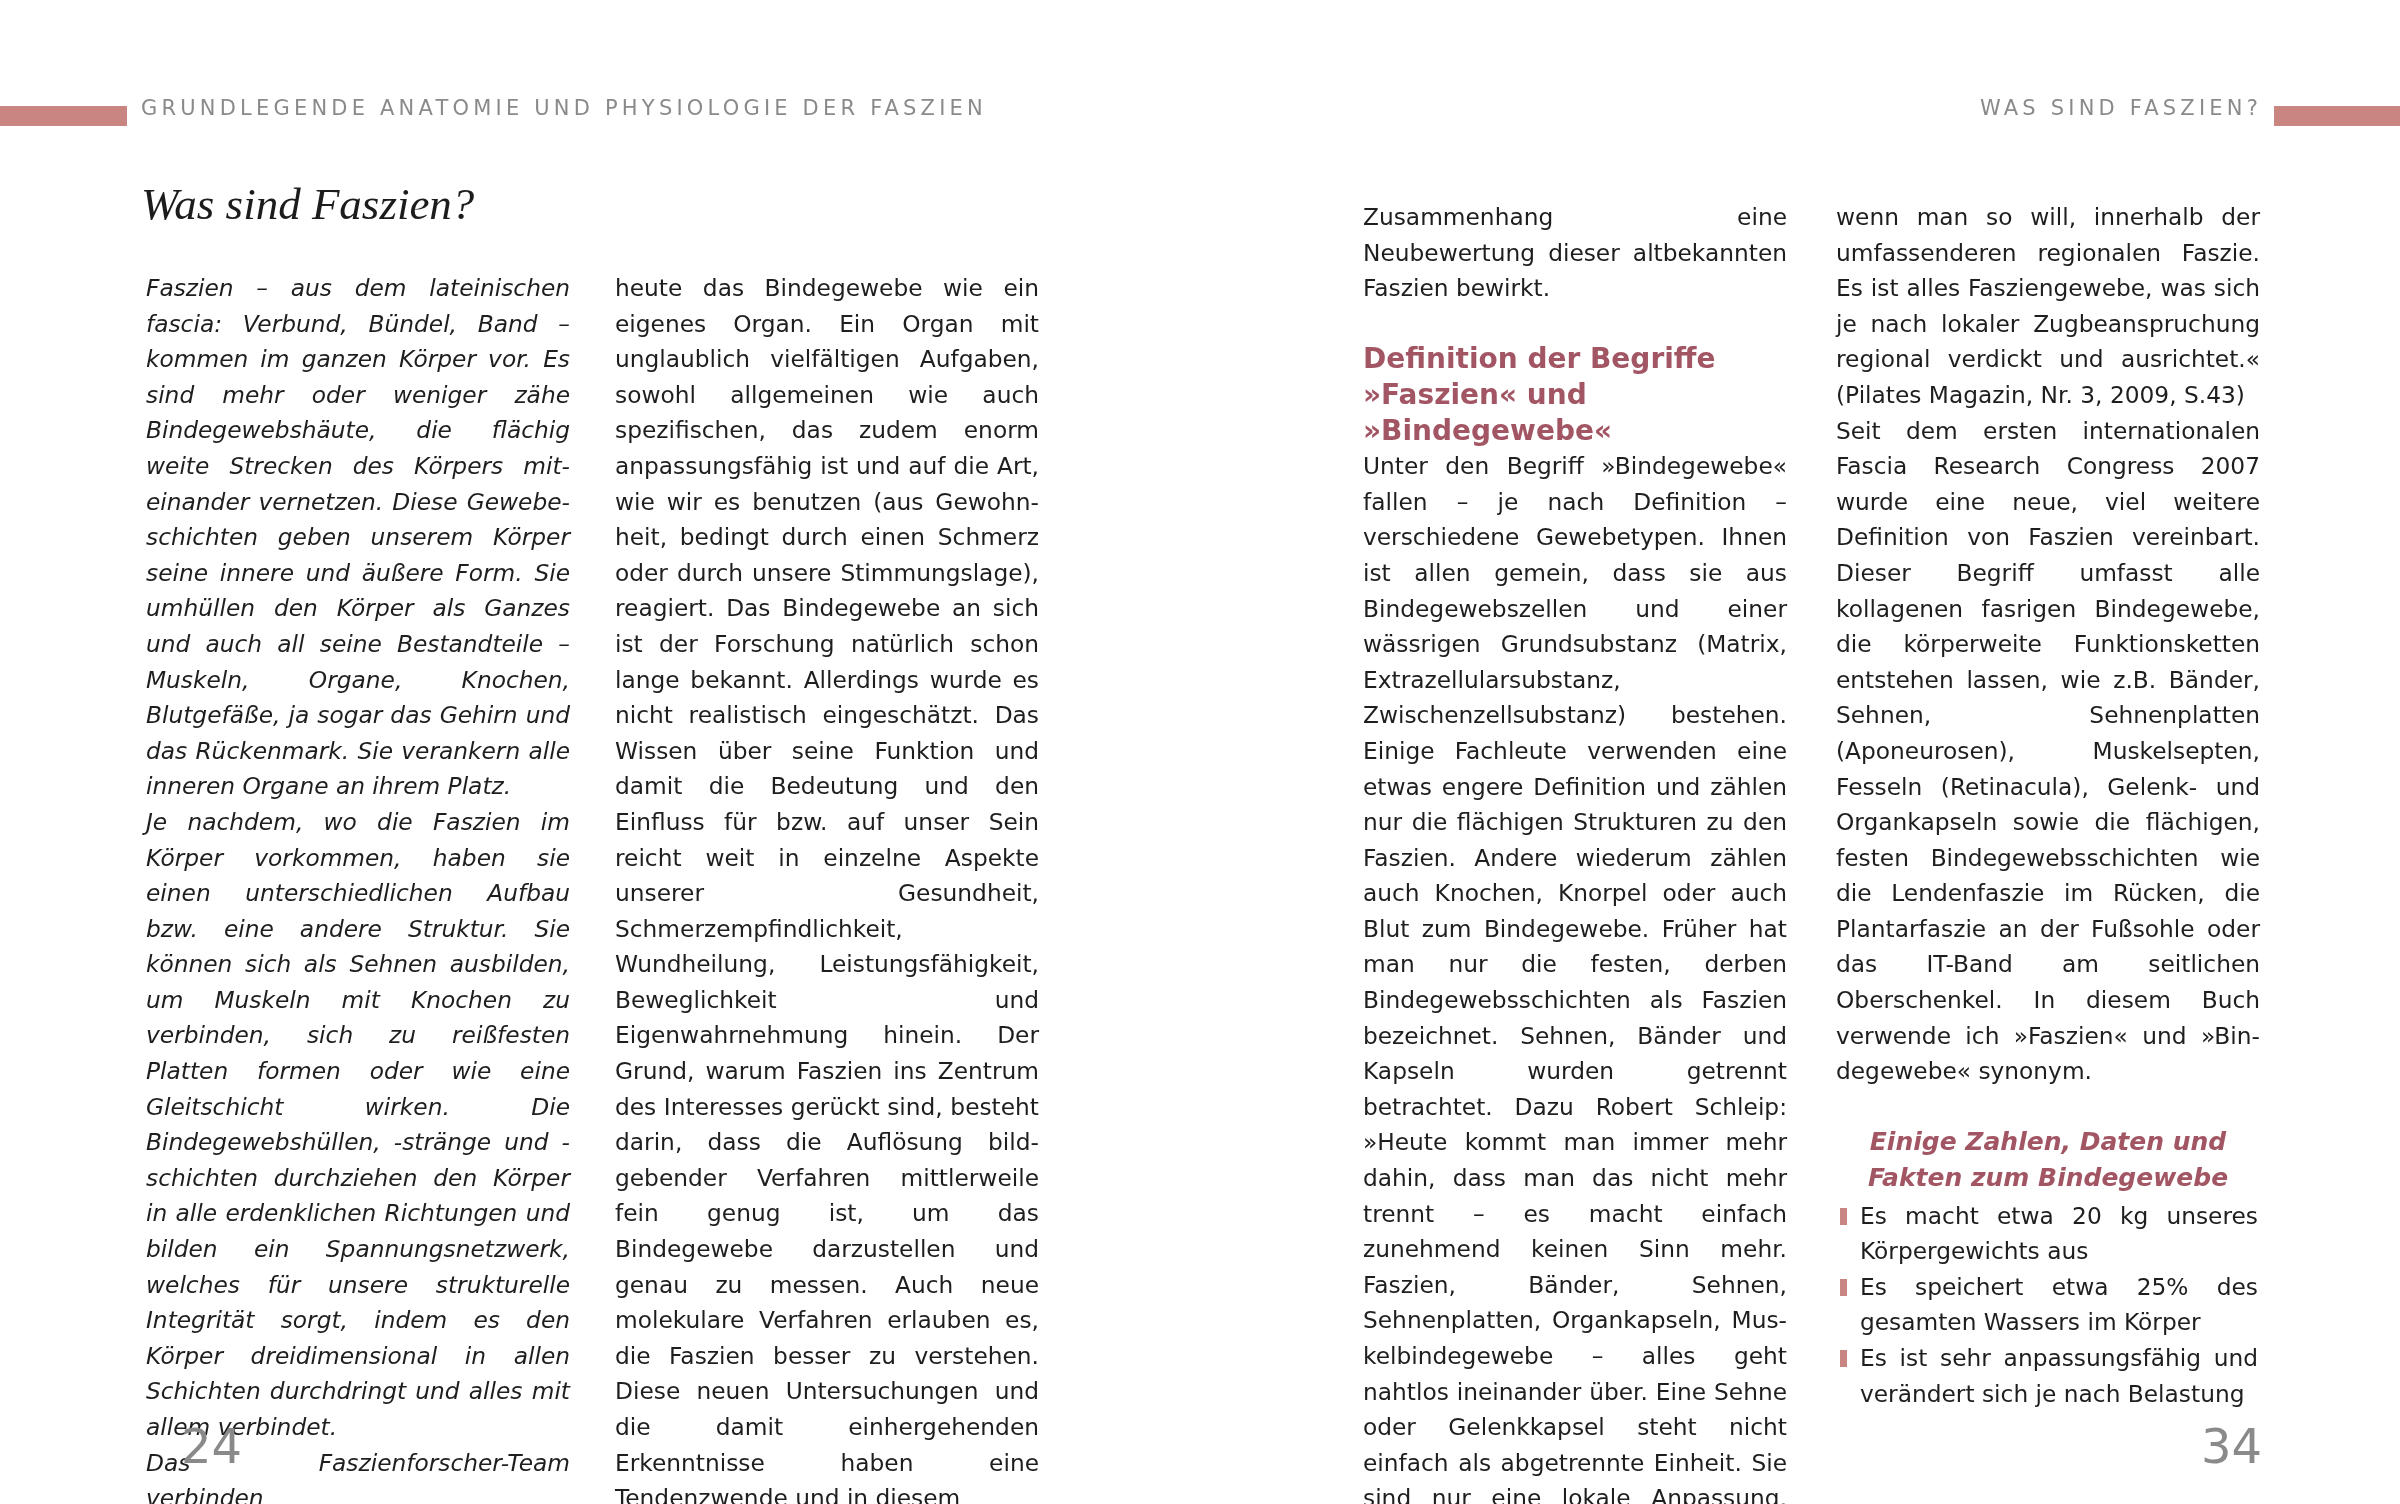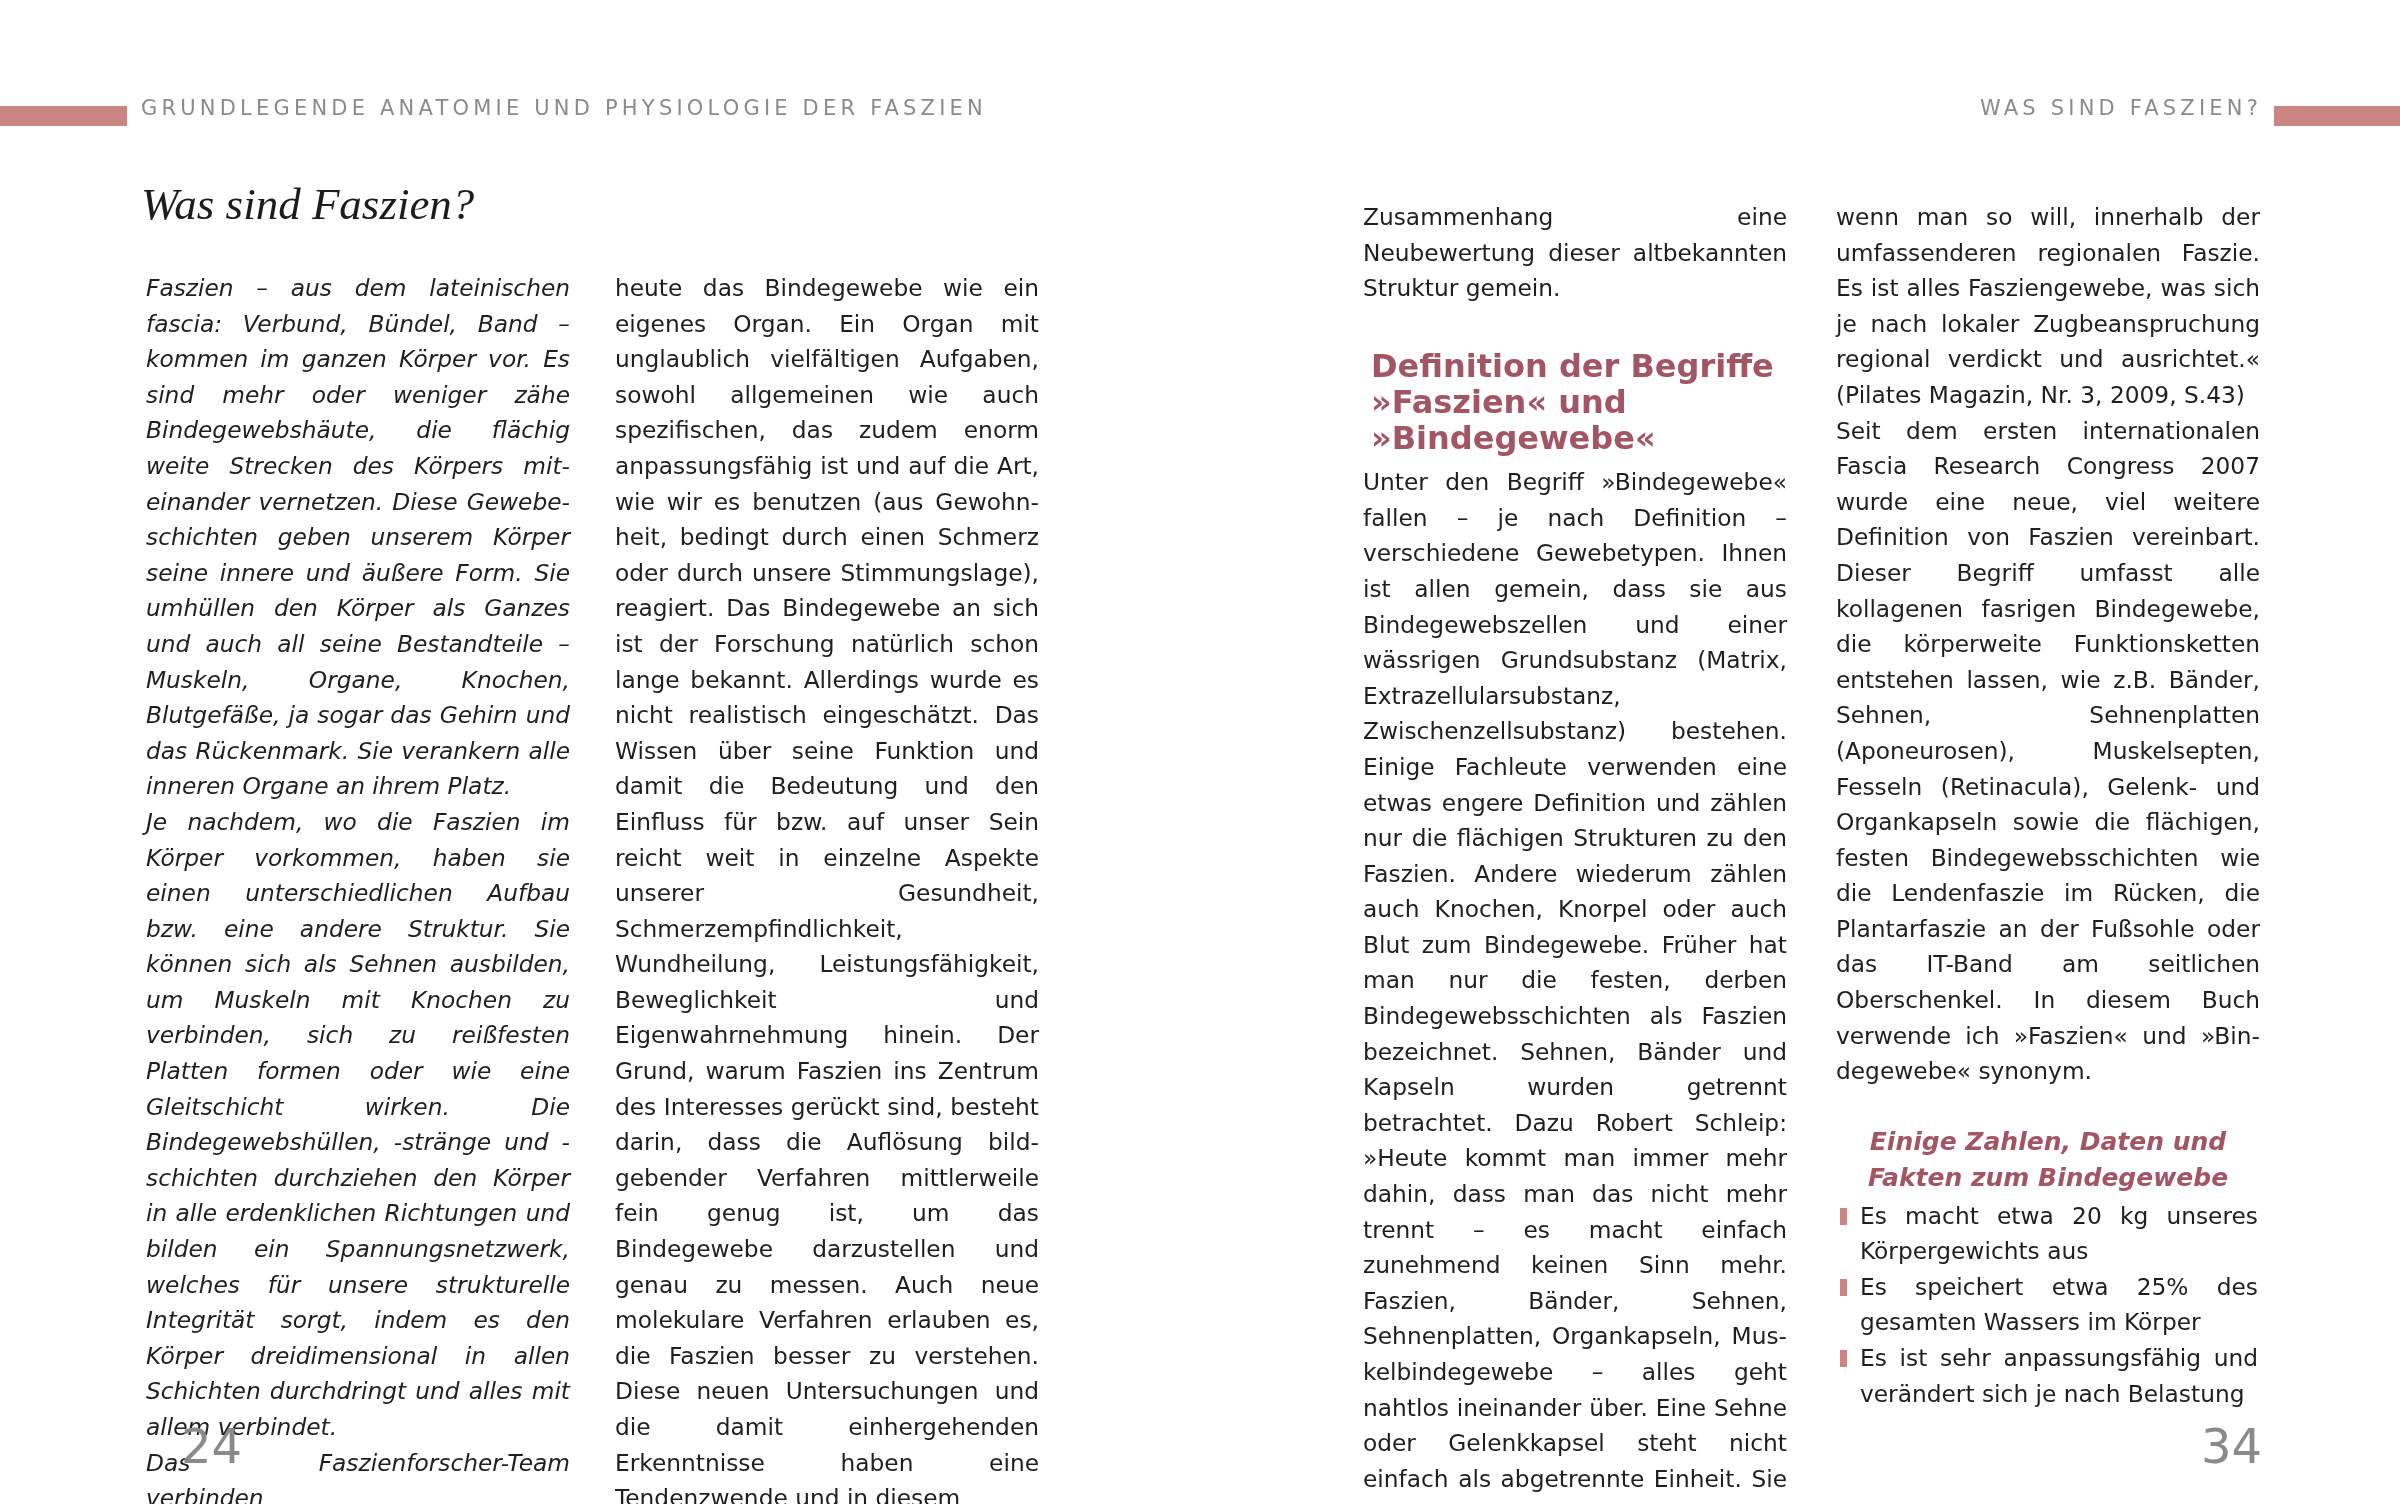--- a/index.html
+++ b/index.html
@@ -14,21 +14,21 @@
   .running-head.right { right: 138px; text-align: right; }
   .title { position: absolute; left: 141px; top: 178px; font-family: "Liberation Serif", serif;
            font-style: italic; font-size: 45px; color: #1c1c1c; font-weight: normal; margin: 0; }
   .col { position: absolute; width: 424px; font-size: 23.3px; line-height: 35.6px;
          text-align: justify; hyphens: manual; }
   .col p { margin: 0; }
   .col1 { left: 146px; top: 270px; font-style: italic; }
   .col2 { left: 615px; top: 270px; }
   .col3 { left: 1363px; top: 199px; }
   .col4 { left: 1836px; top: 199px; }
-  .subhead { color: #a25563; font-weight: bold; font-size: 32px; line-height: 35.6px; margin: 8px; text-align: left; }
+  .subhead { color: #a25563; font-weight: bold; font-size: 28px; line-height: 35.6px; margin: 0; text-align: left; }
   .subhead-it { color: #a25563; font-style: italic; font-size: 25px; line-height: 35.6px; margin: 0; text-align: center; }
   .spacer { height: 35.6px; }
   ul.facts { list-style: none; margin: 2px; padding: 0; }
   ul.facts li { position: relative; padding-left: 22px; text-align: justify; }
   ul.facts li::before { content: ""; position: absolute; left: 2px; top: 10px; width: 7px; height: 17px; background: #c98582; }
   .pagenum { position: absolute; top: 1418px; font-size: 48px; color: #8a8a8a; font-weight: normal; }
   .pagenum.left { left: 141px; margin-left: 40px; }
   .pagenum.right { right: 138px; }
 </style>
 </head>
@@ -45,21 +45,21 @@
   <p>Faszien – aus dem lateinischen fascia: Verbund, Bündel, Band – kommen im ganzen Körper vor. Es sind mehr oder weniger zähe Bindegewebshäute, die flächig weite Strecken des Körpers mit­einander vernetzen. Diese Gewebe­schichten geben unserem Körper seine innere und äußere Form. Sie umhüllen den Körper als Ganzes und auch all seine Bestandteile – Muskeln, Organe, Knochen, Blutgefäße, ja sogar das Ge­hirn und das Rückenmark. Sie veran­kern alle inneren Organe an ihrem Platz.</p>
   <p>Je nachdem, wo die Faszien im Körper vorkommen, haben sie einen unter­schiedlichen Aufbau bzw. eine andere Struktur. Sie können sich als Sehnen ausbilden, um Muskeln mit Knochen zu verbinden, sich zu reißfesten Platten formen oder wie eine Gleitschicht wir­ken. Die Bindegewebshüllen, -stränge und -schichten durchziehen den Körper in alle erdenklichen Richtungen und bil­den ein Spannungsnetzwerk, welches für unsere strukturelle Integrität sorgt, indem es den Körper dreidimensional in allen Schichten durchdringt und alles mit allem verbindet.</p>
   <p>Das Faszienforscher-Team verbinden</p>
 </div>
 
 <div class="col col2">
   <p>heute das Bindegewebe wie ein eige­nes Organ. Ein Organ mit unglaublich vielfältigen Aufgaben, sowohl allgemei­nen wie auch spezifischen, das zudem enorm anpassungsfähig ist und auf die Art, wie wir es benutzen (aus Gewohn­heit, bedingt durch einen Schmerz oder durch unsere Stimmungslage), reagiert. Das Bindegewebe an sich ist der For­schung natürlich schon lange bekannt. Allerdings wurde es nicht realistisch eingeschätzt. Das Wissen über seine Funktion und damit die Bedeutung und den Einfluss für bzw. auf unser Sein reicht weit in einzelne Aspekte unserer Gesundheit, Schmerzempfindlichkeit, Wundheilung, Leistungsfähigkeit, Be­weglichkeit und Eigenwahrnehmung hinein. Der Grund, warum Faszien ins Zentrum des Interesses gerückt sind, besteht darin, dass die Auflösung bild­gebender Verfahren mittlerweile fein genug ist, um das Bindegewebe dar­zustellen und genau zu messen. Auch neue molekulare Verfahren erlauben es, die Faszien besser zu verstehen. Die­se neuen Untersuchungen und die da­mit einhergehenden Erkenntnisse ha­ben eine Tendenzwende und in diesem</p>
 </div>
 
 <div class="col col3">
-  <p>Zusammenhang eine Neubewertung dieser altbekannten Struktur gemein.</p>
+  <p>Zusammenhang eine Neubewertung dieser altbekannten Faszien bewirkt.</p>
   <div class="spacer"></div>
   <h2 class="subhead">Definition der Begriffe »Faszien« und »Bindegewebe«</h2>
   <p>Unter den Begriff »Bindegewebe« fal­len – je nach Definition – verschiedene Gewebetypen. Ihnen ist allen gemein, dass sie aus Bindegewebszellen und ei­ner wässrigen Grundsubstanz (Matrix, Extrazellularsubstanz, Zwischenzellsub­stanz) bestehen. Einige Fachleute ver­wenden eine etwas engere Definition und zählen nur die flächigen Strukturen zu den Faszien. Andere wiederum zäh­len auch Knochen, Knorpel oder auch Blut zum Bindegewebe. Früher hat man nur die festen, derben Bindegewebs­schichten als Faszien bezeichnet. Seh­nen, Bänder und Kapseln wurden ge­trennt betrachtet. Dazu Robert Schleip: »Heute kommt man immer mehr da­hin, dass man das nicht mehr trennt – es macht einfach zunehmend keinen Sinn mehr. Faszien, Bänder, Sehnen, Sehnenplatten, Organkapseln, Mus­kelbindegewebe – alles geht nahtlos ineinander über. Eine Sehne oder Ge­lenkkapsel steht nicht einfach als abge­trennte Einheit. Sie sind nur eine lokale Anpassung, eine graduelle Verdickung,</p>
 </div>
 
 <div class="col col4">
   <p>wenn man so will, innerhalb der umfas­senderen regionalen Faszie. Es ist alles Fasziengewebe, was sich je nach loka­ler Zugbeanspruchung regional verdickt und ausrichtet.« (Pilates Magazin, Nr. 3, 2009, S.43)</p>
   <p>Seit dem ersten internationalen Fascia Research Congress 2007 wurde eine neue, viel weitere Definition von Fas­zien vereinbart. Dieser Begriff umfasst alle kollagenen fasrigen Bindegewebe, die körperweite Funktionsketten ent­stehen lassen, wie z.B. Bänder, Sehnen, Sehnenplatten (Aponeurosen), Muskel­septen, Fesseln (Retinacula), Gelenk- und Organkapseln sowie die flächigen, festen Bindegewebsschichten wie die Lendenfaszie im Rücken, die Plantarfas­zie an der Fußsohle oder das IT-Band am seitlichen Oberschenkel. In diesem Buch verwende ich »Faszien« und »Bin­degewebe« synonym.</p>
   <div class="spacer"></div>
   <h3 class="subhead-it">Einige Zahlen, Daten und Fakten zum Bindegewebe</h3>

